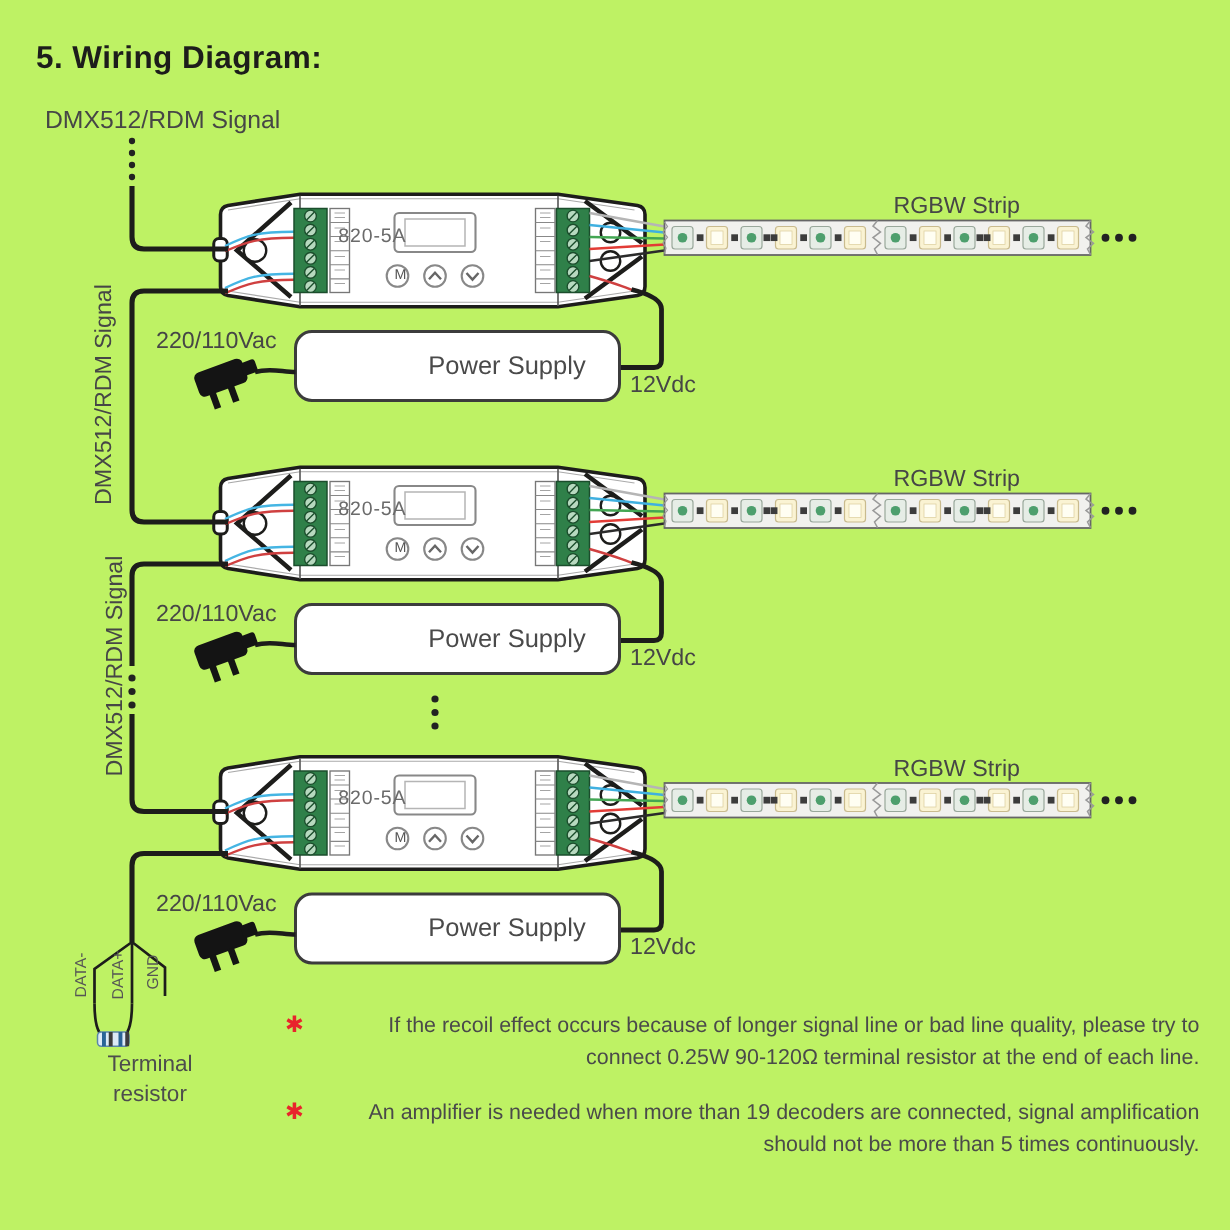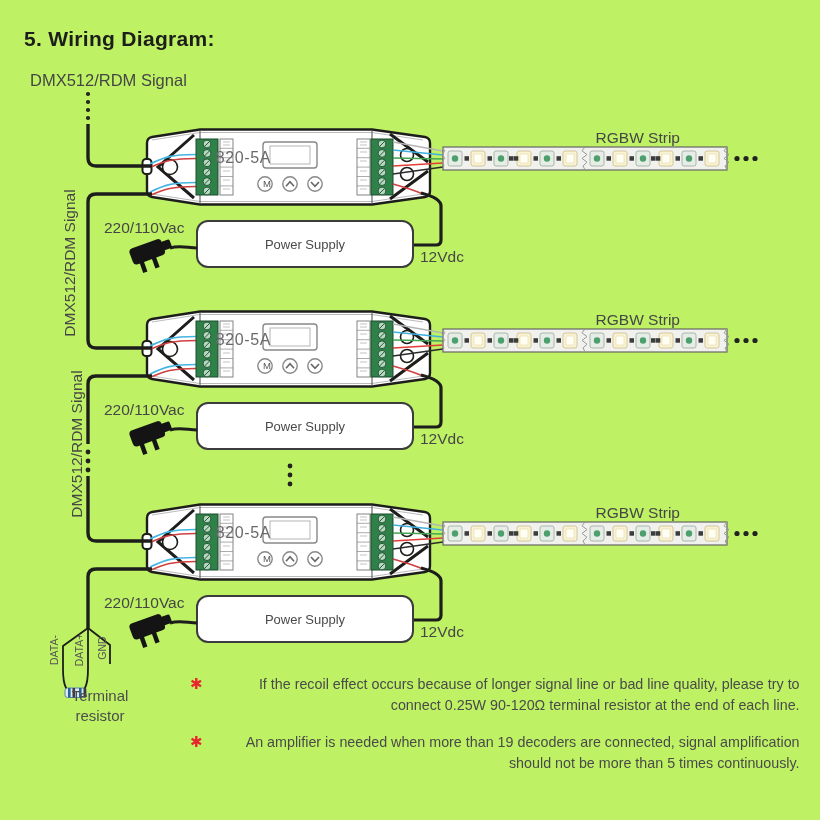--- a/index.html
+++ b/index.html
@@ -4,29 +4,29 @@
 <style>
   html,body{margin:0;padding:0;background:#fff;}
   .stage{position:relative;width:820px;height:820px;background:#bef264;overflow:hidden;
          font-family:Liberation Sans, sans-serif;}
   .stage svg{position:absolute;left:0;top:0;}
   .lbl{position:absolute;color:#464646;white-space:nowrap;}
   .title{position:absolute;left:24px;top:27px;font-size:21px;font-weight:bold;
          color:#1d1d1b;letter-spacing:.3px;}
   .center{text-align:right;}
   .vert{transform:rotate(-90deg);transform-origin:center center;text-align:center;}
-  .psu-lbl{display:flex;align-items:center;justify-content:center;font-size:13px;color:#4a4a4a;}
-  .model{font-size:16px;color:#6a6a6a;letter-spacing:.6px;}
+  .psu-lbl{display:flex;align-items:center;justify-content:center;font-size:17px;color:#4a4a4a;margin-left:33px;}
+  .model{font-size:13px;color:#6a6a6a;letter-spacing:.6px;}
   .mbtn{font-size:9.5px;color:#555;}
   .pin{font-size:10.5px;color:#555;}
   .notes{position:absolute;left:190px;top:674px;width:614px;}
   .note{display:flex;gap:9px;margin-bottom:15px;}
   .note .mark{color:#e8242c;font-size:15px;line-height:1.3;flex:0 0 12px;}
   .note .txt{color:#4a4a4a;font-size:14.3px;line-height:1.5;width:588px;text-align:right;}
-  .tr-cap{position:absolute;left:55px;top:686px;width:90px;text-align:center;
+  .tr-cap{position:absolute;left:55px;top:700px;width:90px;text-align:center;
           font-size:15px;color:#4d4d4d;line-height:1.3;white-space:normal;}
 </style>
 </head>
 <body>
 
 <div class="stage">
 
   <svg width="820" height="820" viewBox="0 0 820 820">
     <defs>
 

